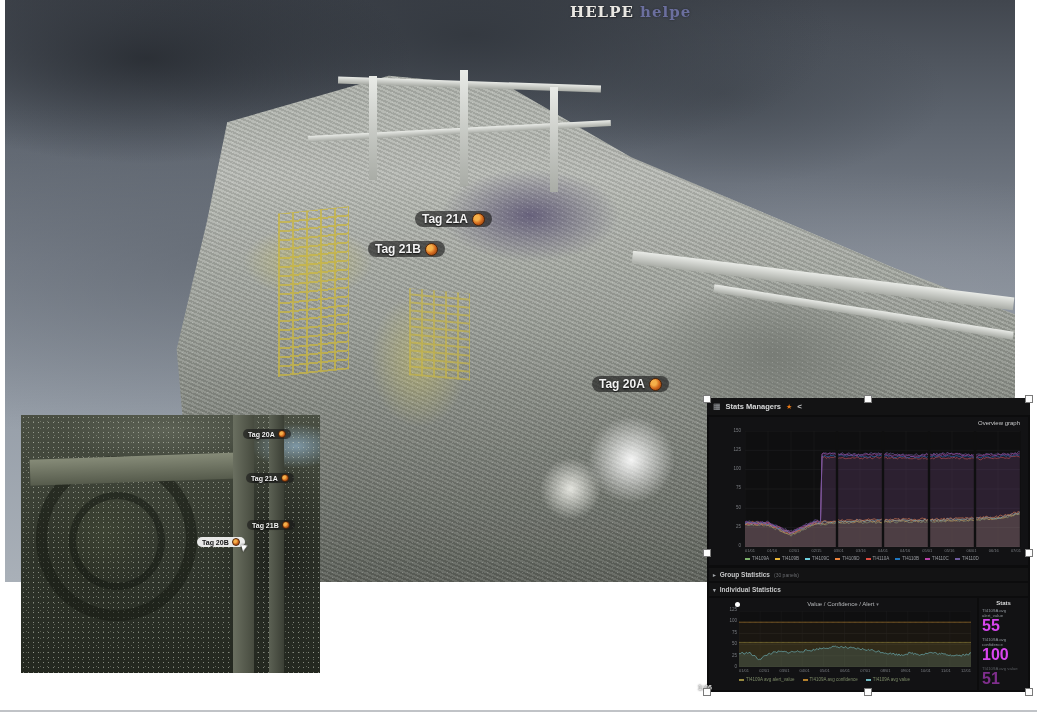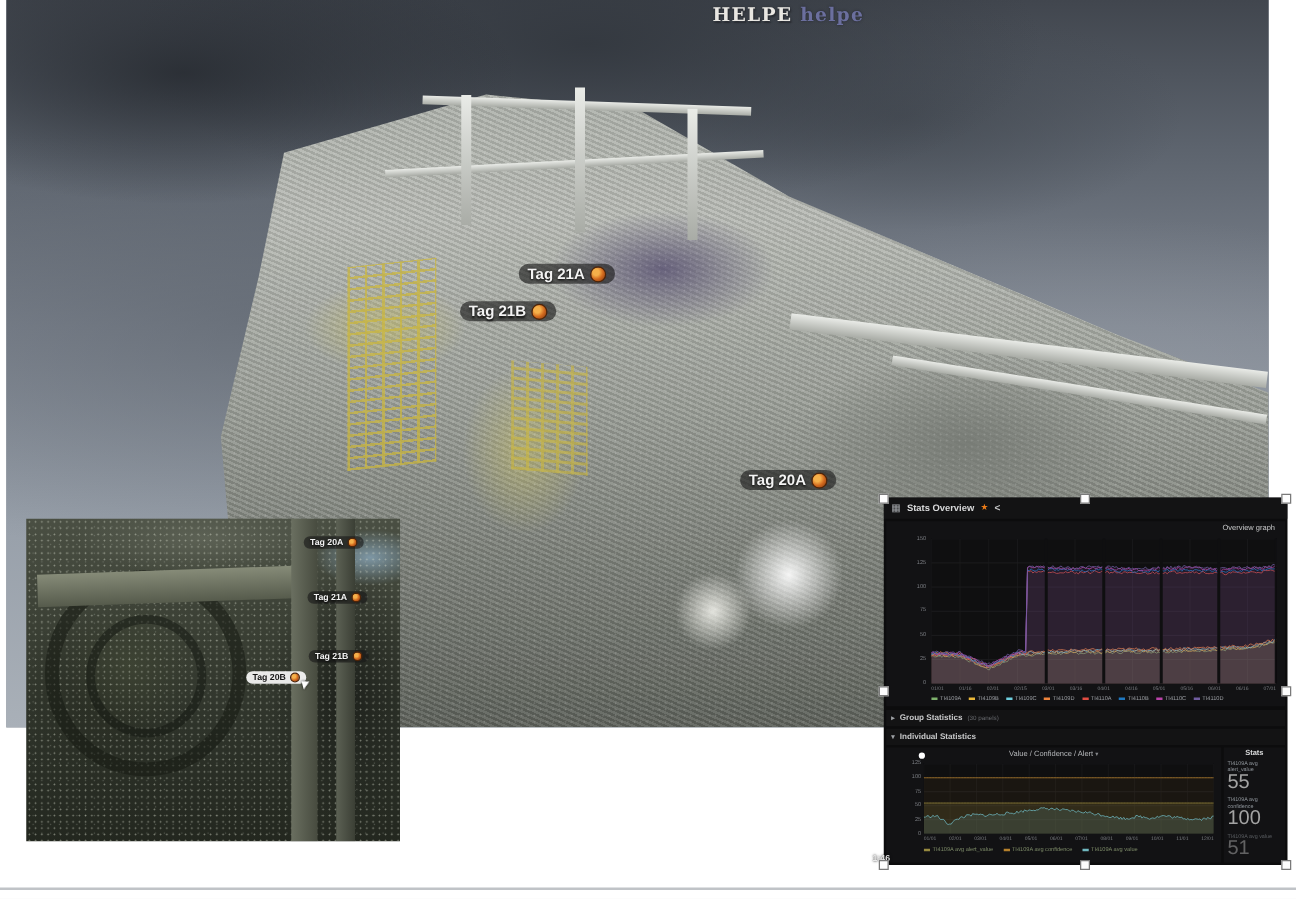--- a/index.html
+++ b/index.html
@@ -119,21 +119,21 @@
   .val-header{height:12px;text-align:center;font-size:6px;color:#b4b6b9;line-height:12px;}
   .val-caret{font-size:5px;color:#85878b;}
   .alert-dot{position:absolute;left:26px;top:4px;width:5px;height:5px;border-radius:50%;background:#fff;}
   .val-plot{left:30px;top:13px;width:232px;height:56px;}
   .val-yaxis{left:2px;top:9px;width:26px;height:62px;}
   .val-xaxis{left:30px;top:70px;width:232px;}
   .val-legend{left:30px;top:79px;width:234px;color:#7c8a67;gap:8px;}
   .stats-panel{left:272px;top:200px;width:49px;height:92px;padding:2px 3px;box-sizing:border-box;}
   .stats-title{font-size:6px;font-weight:bold;color:#d8d9da;text-align:center;}
   .stat-label{font-size:4.3px;color:#8f959b;margin-top:2px;line-height:1.2;}
-  .stat-value{font-size:16px;font-weight:normal;color:#a3a3a3;line-height:1.05;}
+  .stat-value{font-size:16px;font-weight:bold;color:#d946ef;line-height:1.05;}
   .stat-dim{opacity:.55;}
   .video-time{position:absolute;left:698px;top:684px;z-index:8;color:#e9e9e9;font-size:7px;
               font-weight:bold;text-shadow:0 0 2px #000;}
 
   
   .handle{position:absolute;width:8px;height:8px;background:#fdfdfd;border:1px solid #7a7a7a;
           box-sizing:border-box;z-index:9;}
 
   .bottom-line{position:absolute;left:0;top:710px;width:1037px;height:2px;background:#c0c3c7;}
 </style>
@@ -195,21 +195,21 @@
     <div class="tag small selected" style="left:176px;top:122px;">
       <span>Tag 20B</span>
       <span class="gear"></span>
       <span class="cursor-icon"></span>
     </div>
   </div>
 
   <div class="dash">
     <div class="dash-header">
       <span class="grid-icon">▦</span>
-      <span class="dash-title">Stats Overview</span>
+      <span class="dash-title">Stats Managers</span>
       <span class="star-icon">★</span>
       <span class="share-icon">&lt;</span>
     </div>
 
     <div class="panel ov-panel">
       <div class="ov-title">Overview graph</div>
       <div class="yaxis ov-yaxis">
           <span>150</span>
           <span>125</span>
           <span>100</span>

